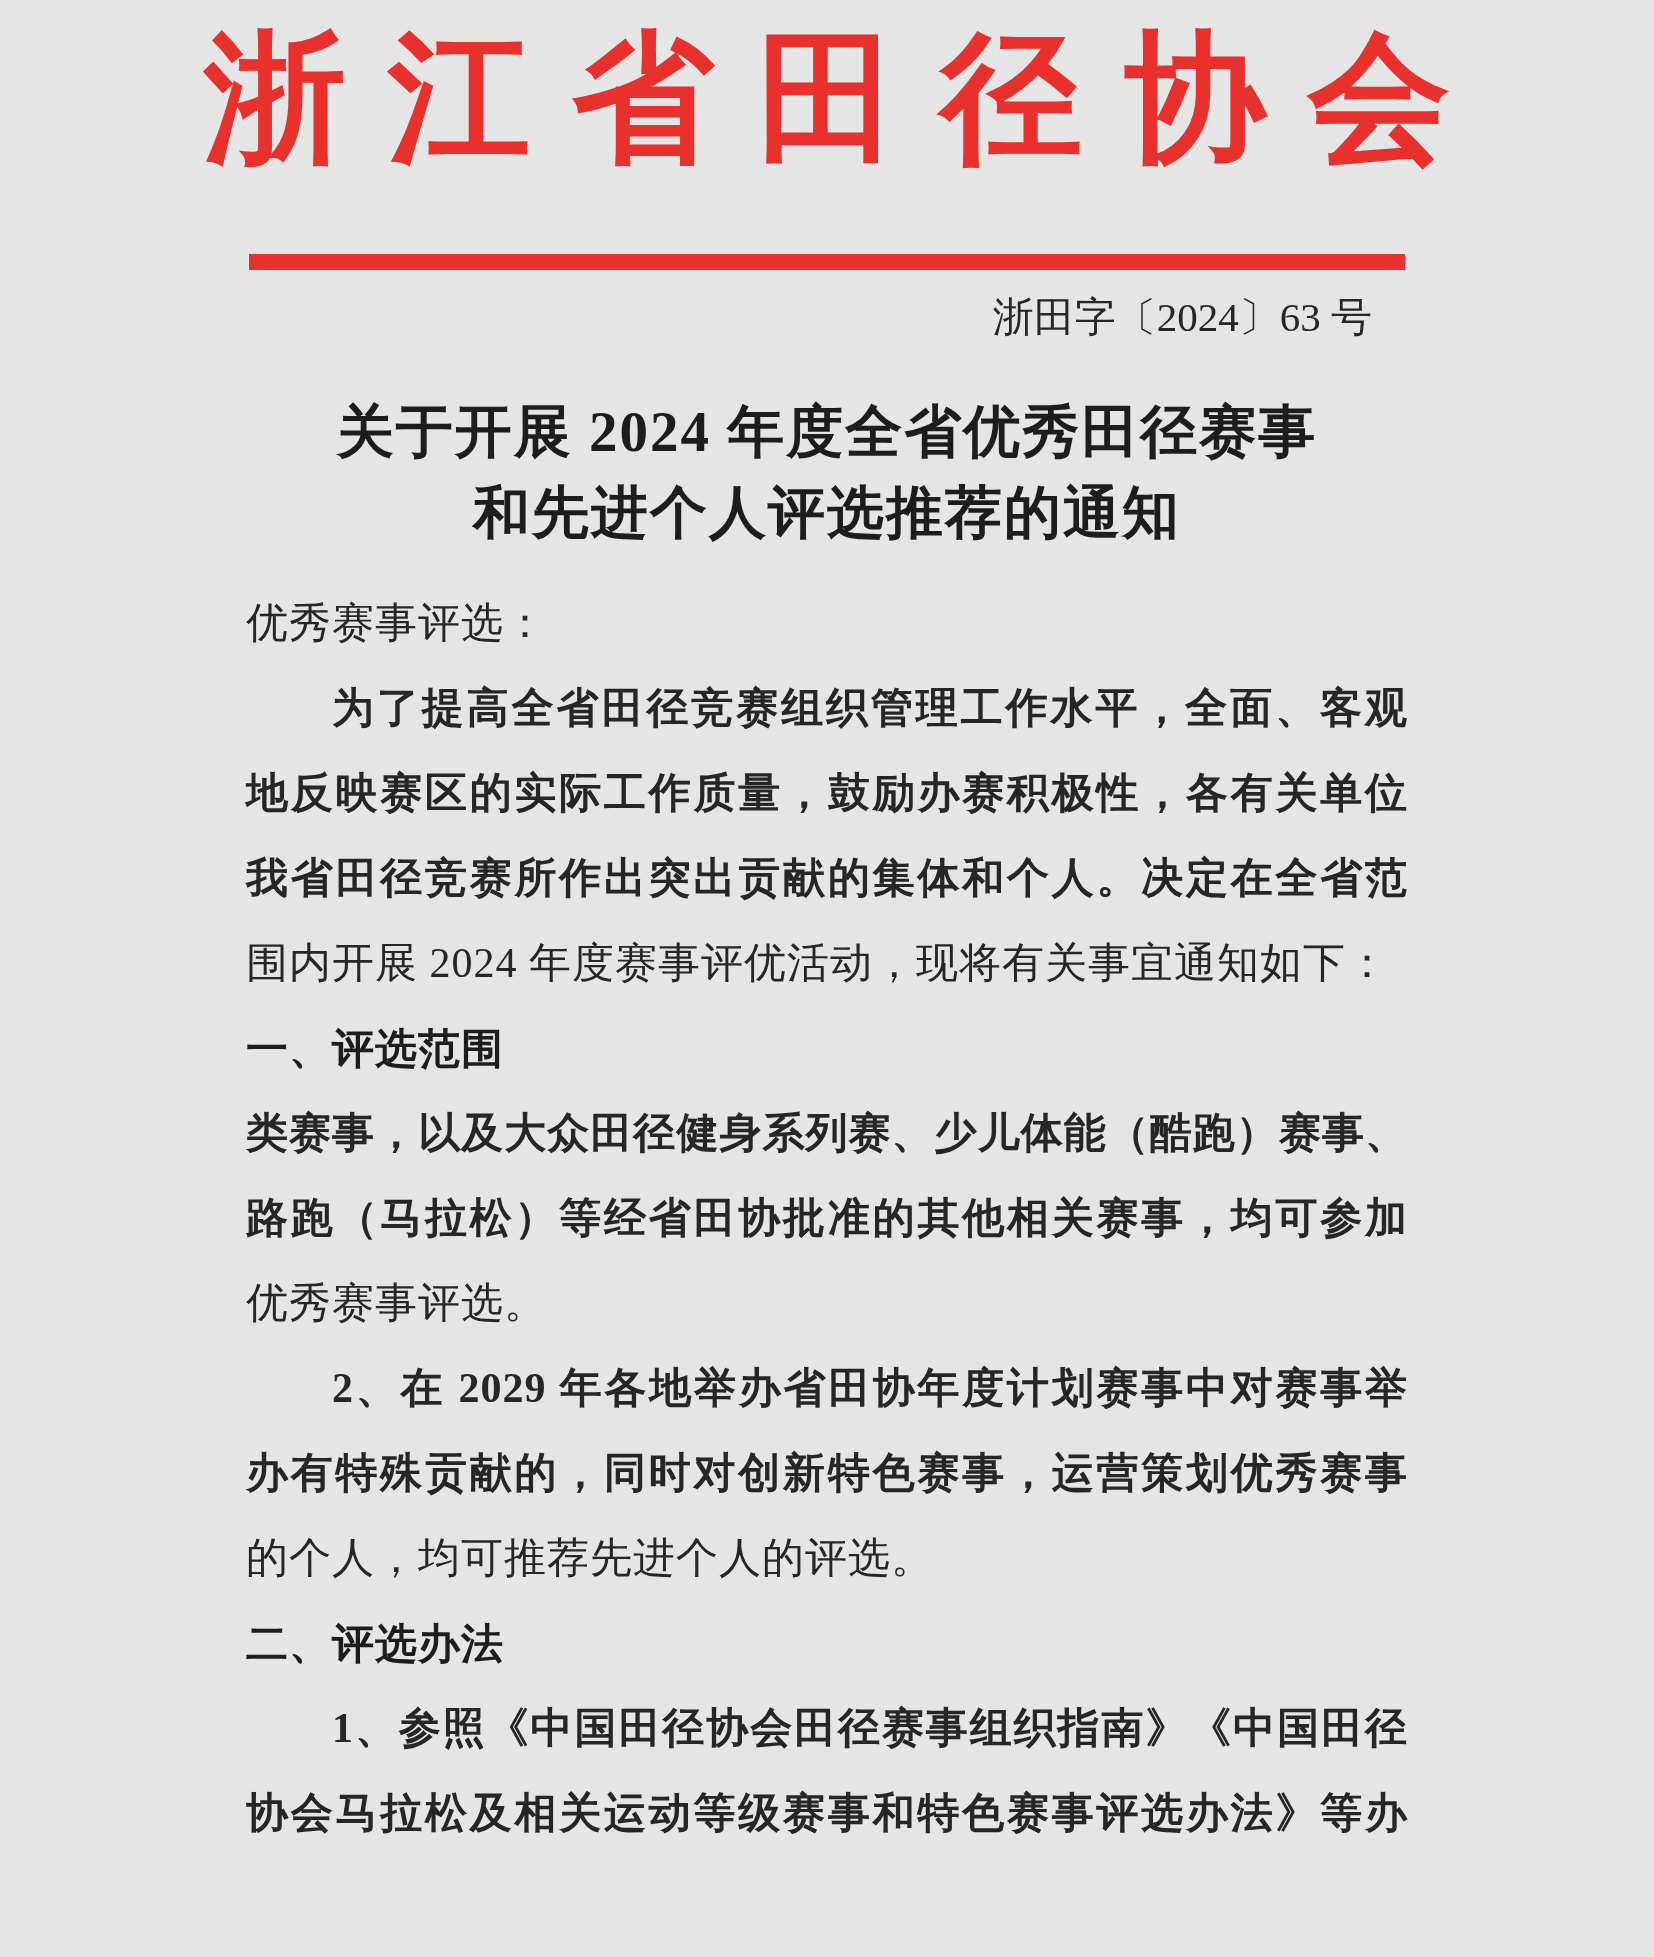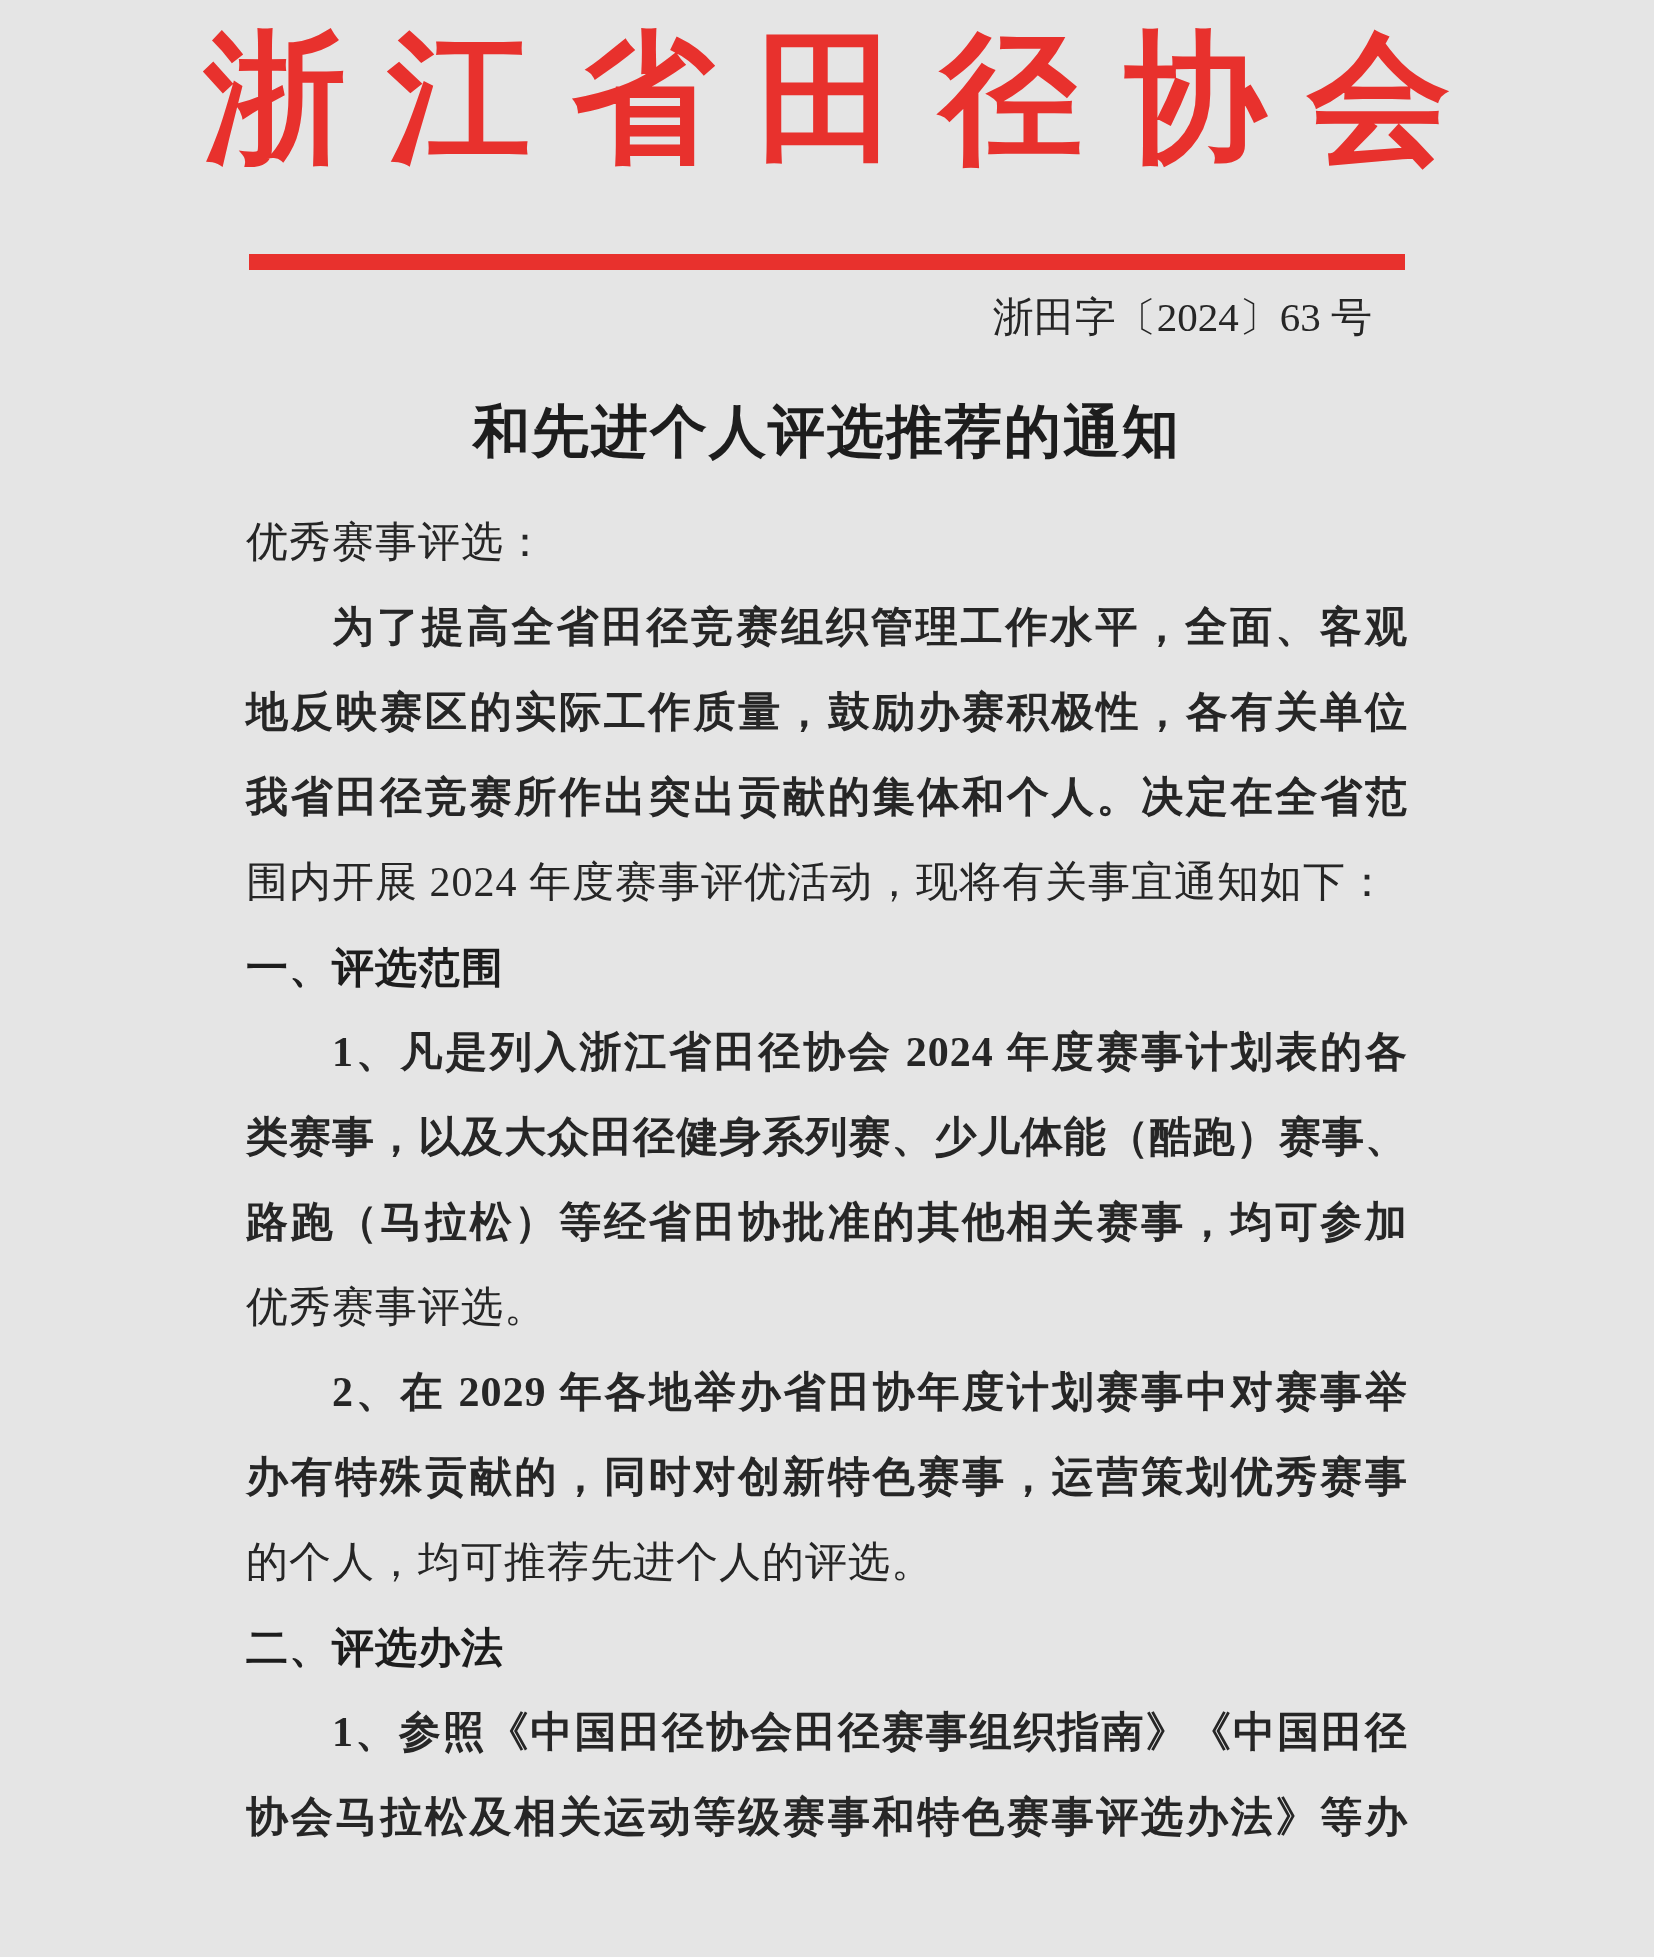--- a/index.html
+++ b/index.html
@@ -81,31 +81,31 @@
 <body>
 
 <div class="page">
   <div class="org-name">浙江省田径协会</div>
 
   <div class="red-line"></div>
 
   <div class="doc-number">浙田字〔2024〕63 号</div>
 
   <div class="title">
+    <div>关于开展 2024 年度全省优秀田径赛事</div>
     <div>和先进个人评选推荐的通知</div>
   </div>
 
   <div class="body-block" id="body-lines">
       <div class="line plain">优秀赛事评选：</div>
       <div class="line indent justify">为了提高全省田径竞赛组织管理工作水平，全面、客观</div>
       <div class="line justify">地反映赛区的实际工作质量，鼓励办赛积极性，各有关单位</div>
       <div class="line justify">我省田径竞赛所作出突出贡献的集体和个人。决定在全省范</div>
       <div class="line plain">围内开展 2024 年度赛事评优活动，现将有关事宜通知如下：</div>
       <div class="line heading">一、评选范围</div>
-      <div class="line indent justify">1、凡是列入浙江省田径协会 2024 年度赛事计划表的各</div>
       <div class="line justify">类赛事，以及大众田径健身系列赛、少儿体能（酷跑）赛事、</div>
       <div class="line justify">路跑（马拉松）等经省田协批准的其他相关赛事，均可参加</div>
       <div class="line plain">优秀赛事评选。</div>
       <div class="line indent justify">2、在 2029 年各地举办省田协年度计划赛事中对赛事举</div>
       <div class="line justify">办有特殊贡献的，同时对创新特色赛事，运营策划优秀赛事</div>
       <div class="line plain">的个人，均可推荐先进个人的评选。</div>
       <div class="line heading">二、评选办法</div>
       <div class="line indent justify">1、参照《中国田径协会田径赛事组织指南》《中国田径</div>
       <div class="line justify">协会马拉松及相关运动等级赛事和特色赛事评选办法》等办</div>
     </div>

